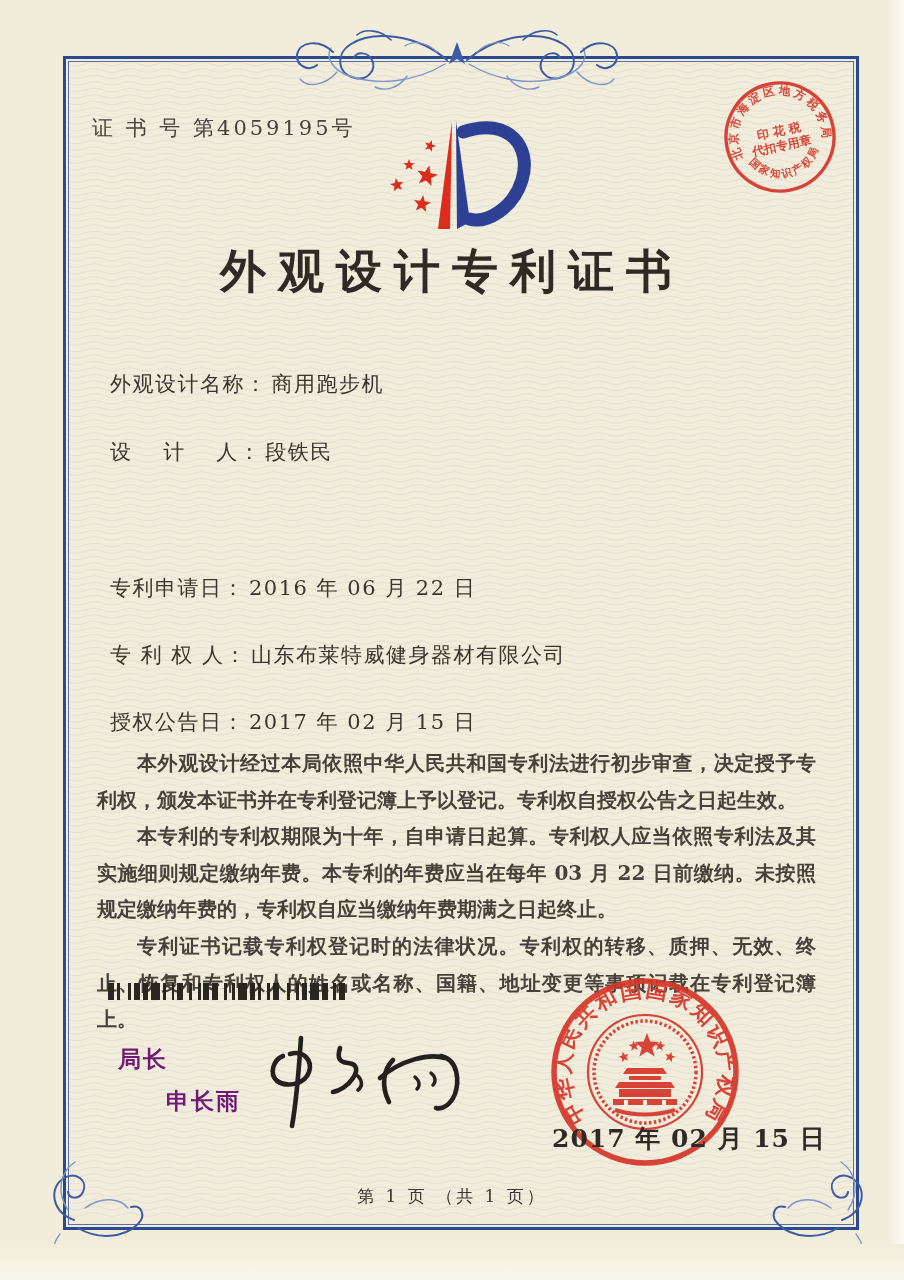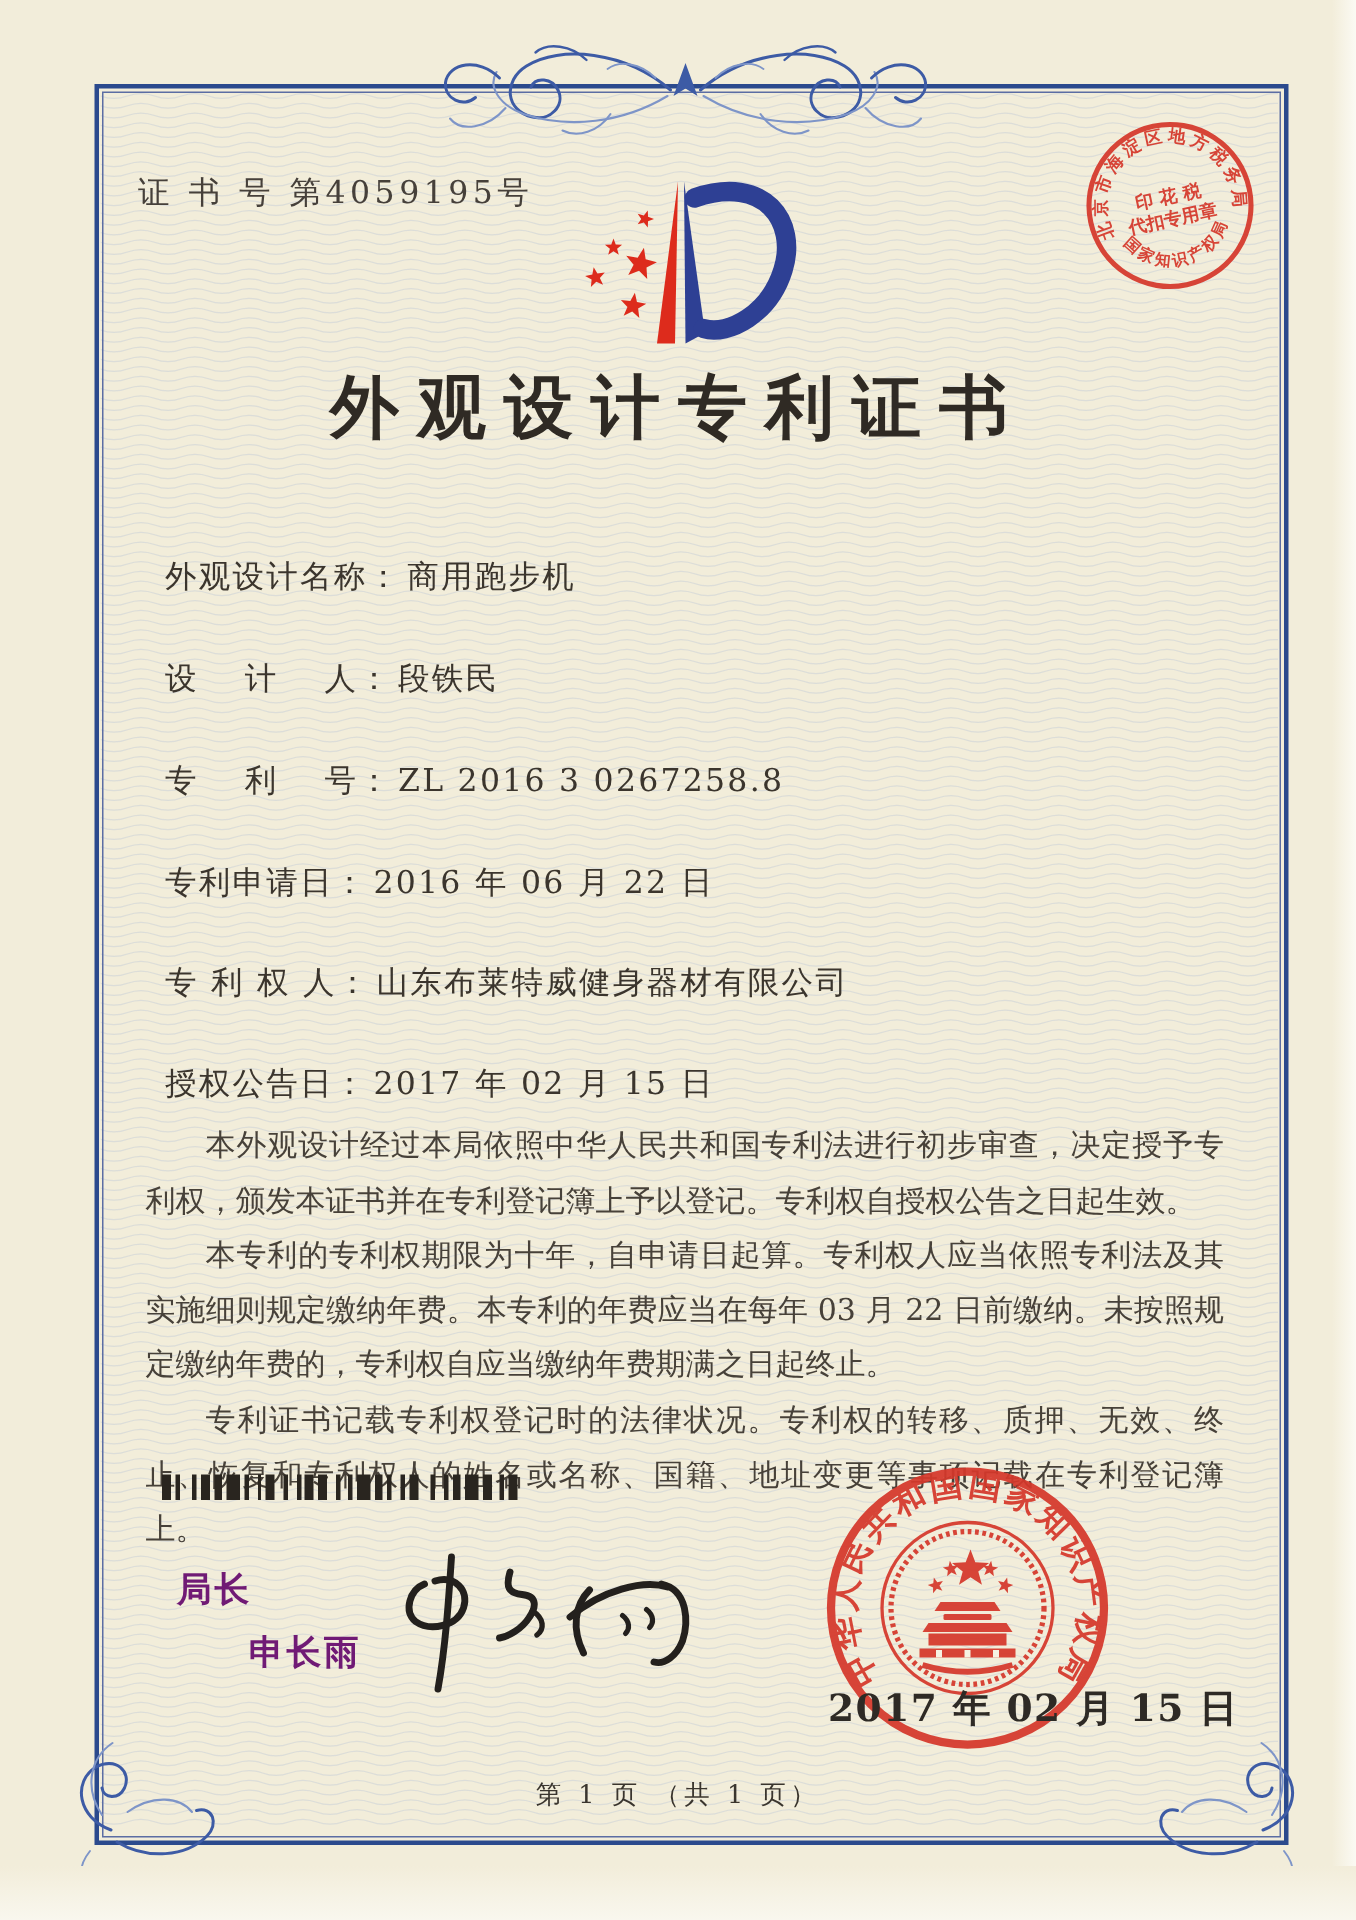--- a/index.html
+++ b/index.html
@@ -16,21 +16,21 @@
   .frame-outer{position:absolute;left:63px;top:56px;width:790px;height:1168px;border:3px solid #2b4a8d;background:#f7f3e4;}
   .frame-inner{position:absolute;left:2px;top:2px;right:2px;bottom:2px;border:1px solid #5b6da3;}
   .waves{position:absolute;left:67px;top:60px;}
   .abs{position:absolute;}
   .cert-no{left:92px;top:114px;font-size:21px;letter-spacing:3px;color:#46403a;}
   .title{left:0;top:241px;width:904px;text-align:center;font-size:46px;font-weight:bold;letter-spacing:12px;color:#2f2a24;}
   .field{left:110px;font-size:21px;letter-spacing:1.5px;color:#3b352d;white-space:nowrap;}
   .field .lab{color:#3b352d;}
   .field .val{margin-left:4px;}
   .body-text{left:97px;top:745px;width:719px;font-size:20px;line-height:1.83;text-align:justify;color:#474139;}
-  .body-text p{margin:0;text-indent:2em;}
+  .body-text p{margin:0;text-indent:2em;font-weight:bold;}
   .barcode{left:108px;top:983px;width:240px;height:17px;display:flex;align-items:stretch;}
   .barcode i{display:block;height:100%;}
   .signer{left:118px;font-size:23px;font-weight:600;letter-spacing:2px;color:#701a75;font-family:"DejaVu Sans","Liberation Sans",sans-serif;}
   .sig-svg{left:243px;top:998px;}
   .seal{opacity:.93;}
   .seal-date{left:552px;top:1122px;font-size:25px;font-weight:bold;letter-spacing:1px;color:#2e2a25;white-space:nowrap;}
   .footer{left:0;top:1185px;width:904px;text-align:center;font-size:17px;letter-spacing:3px;color:#3a352e;}
   svg text{font-family:"DejaVu Serif","Liberation Serif",serif;}
 </style>
 </head>
@@ -270,23 +270,20 @@
   </svg>
 
   <div class="abs title">外观设计专利证书</div>
 
   <div class="abs field" style="top:438px;">
     <span class="lab">设　 计　 人：</span><span class="val">段铁民</span>
   </div>
   <div class="abs field" style="top:370px;">
     <span class="lab">外观设计名称：</span><span class="val">商用跑步机</span>
   </div>
-  <div class="abs field" style="top:506px;">
-    <span class="lab">专　 利　 号：</span><span class="val">ZL 2016 3 0267258.8</span>
-  </div>
   <div class="abs field" style="top:574px;">
     <span class="lab">专利申请日：</span><span class="val">2016 年 06 月 22 日</span>
   </div>
   <div class="abs field" style="top:641px;">
     <span class="lab">专 利 权 人：</span><span class="val">山东布莱特威健身器材有限公司</span>
   </div>
   <div class="abs field" style="top:708px;">
     <span class="lab">授权公告日：</span><span class="val">2017 年 02 月 15 日</span>
   </div>
 

